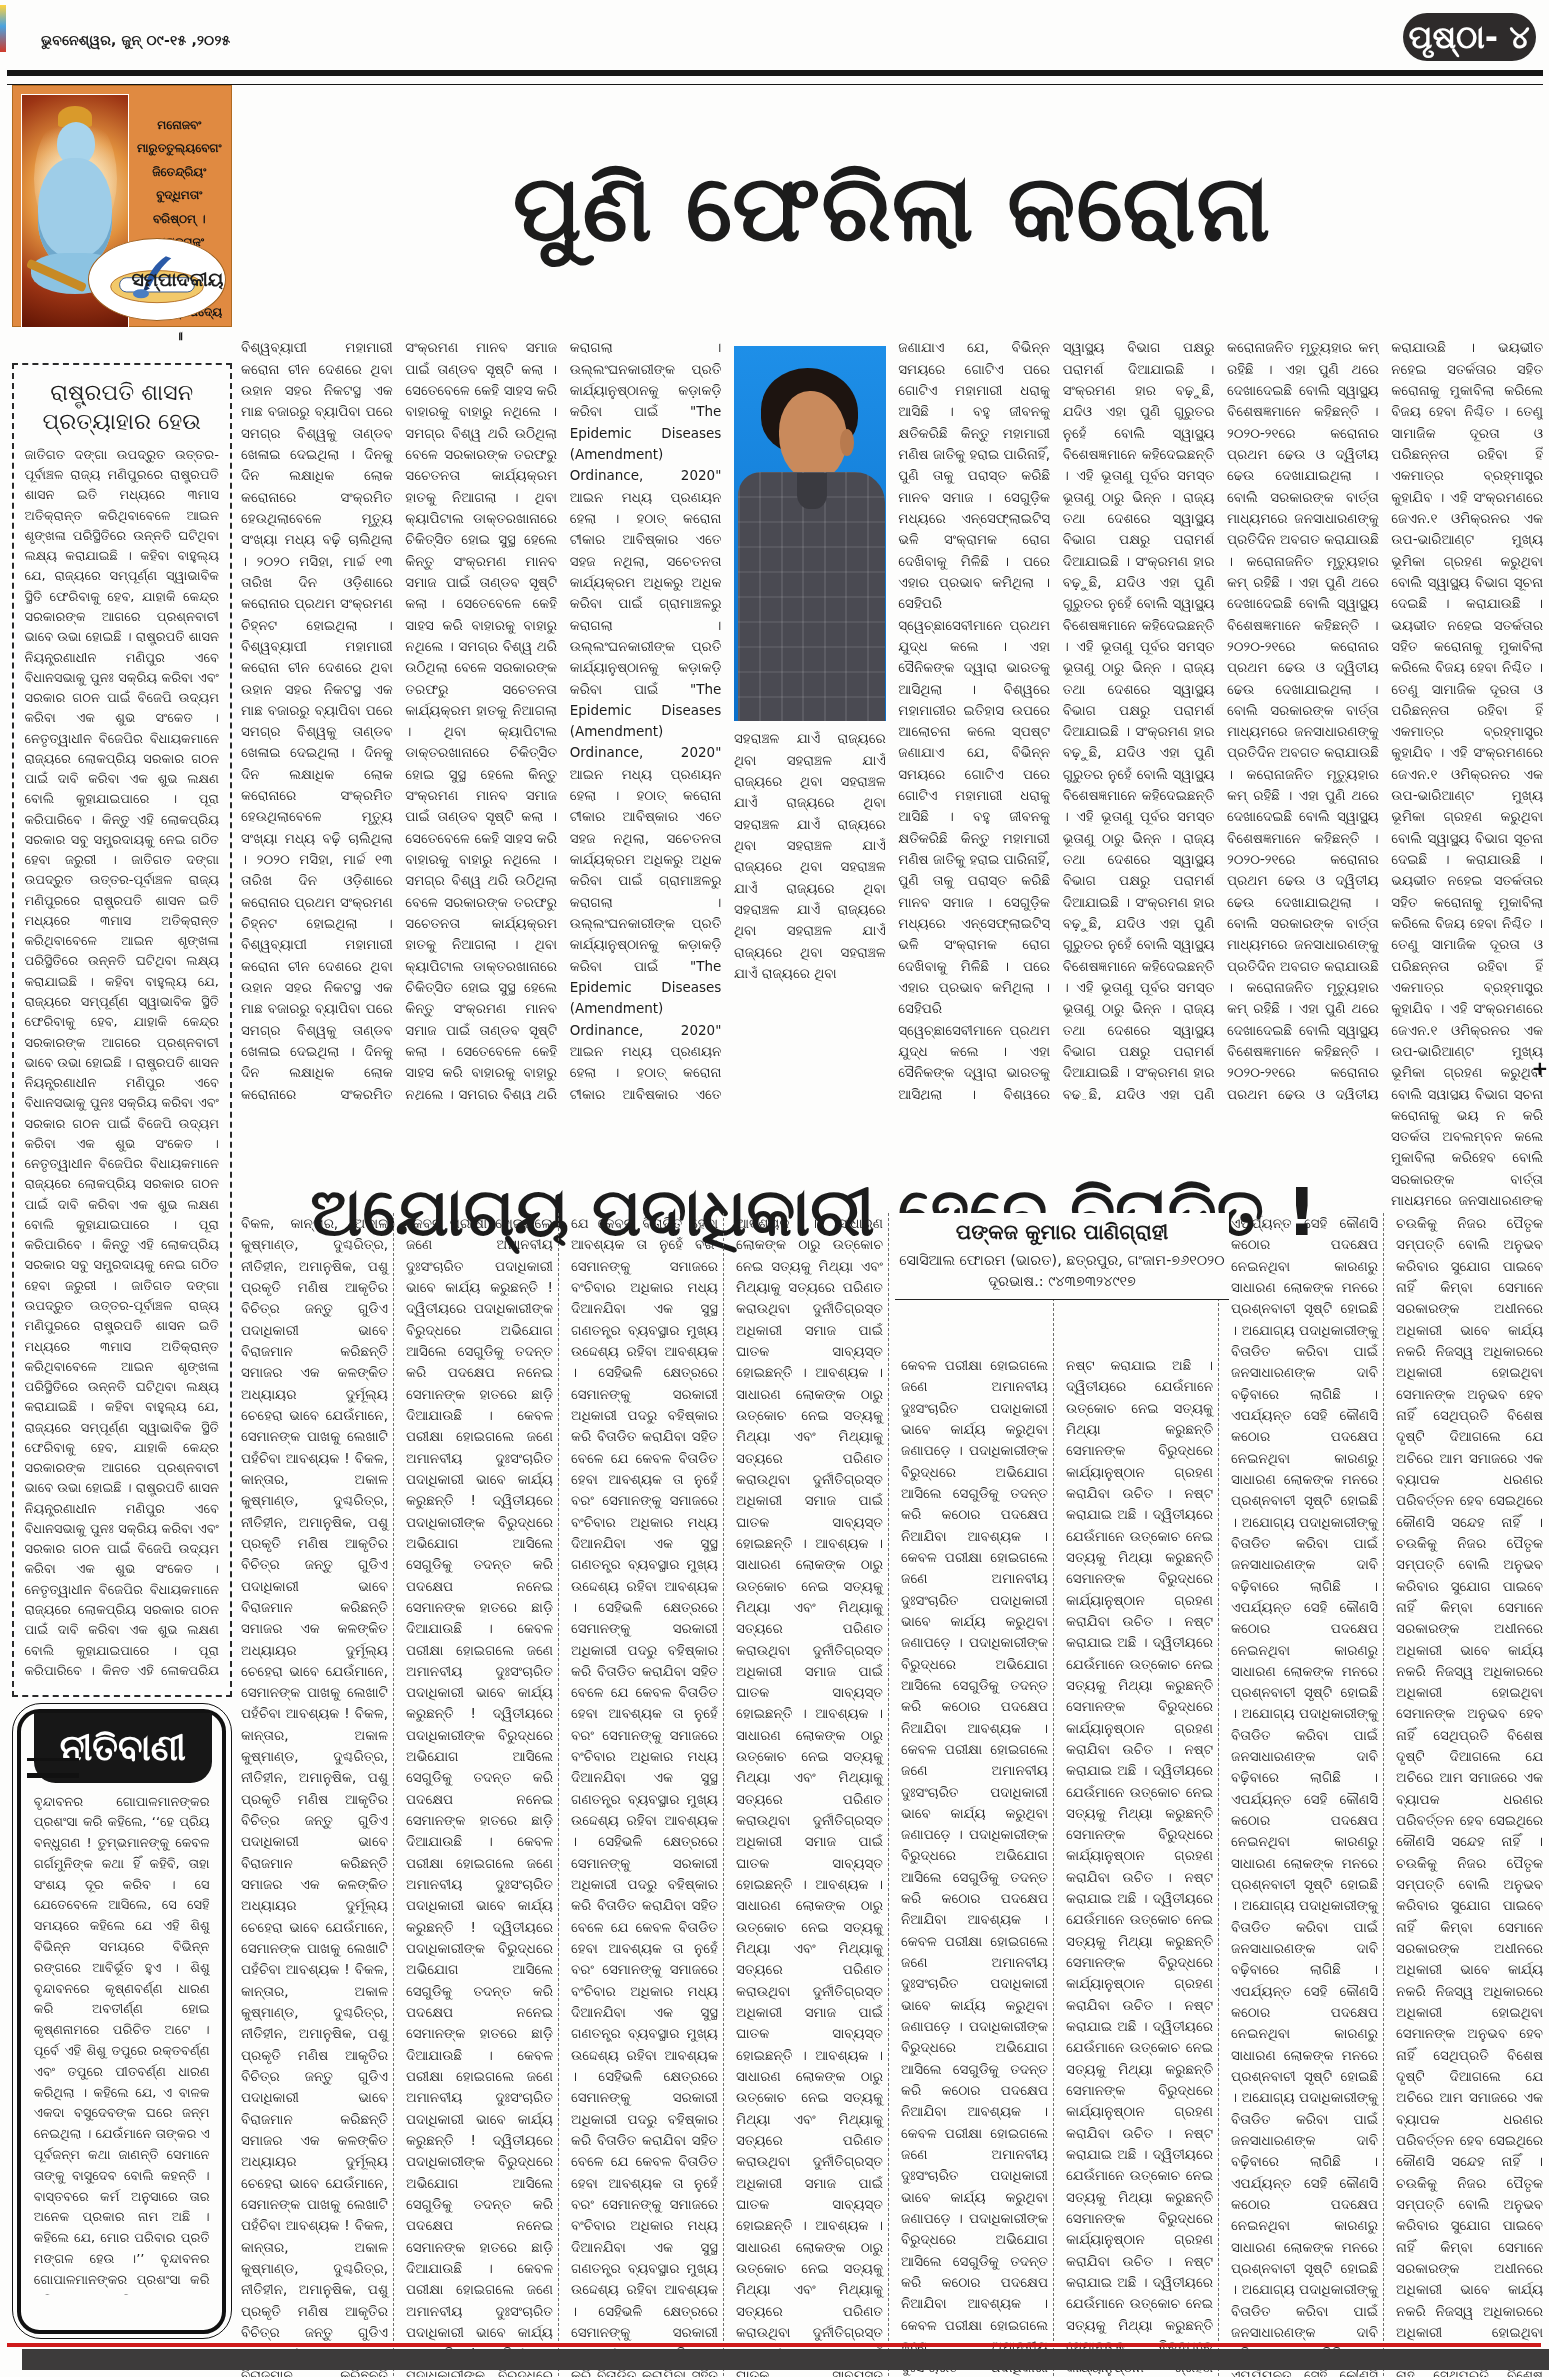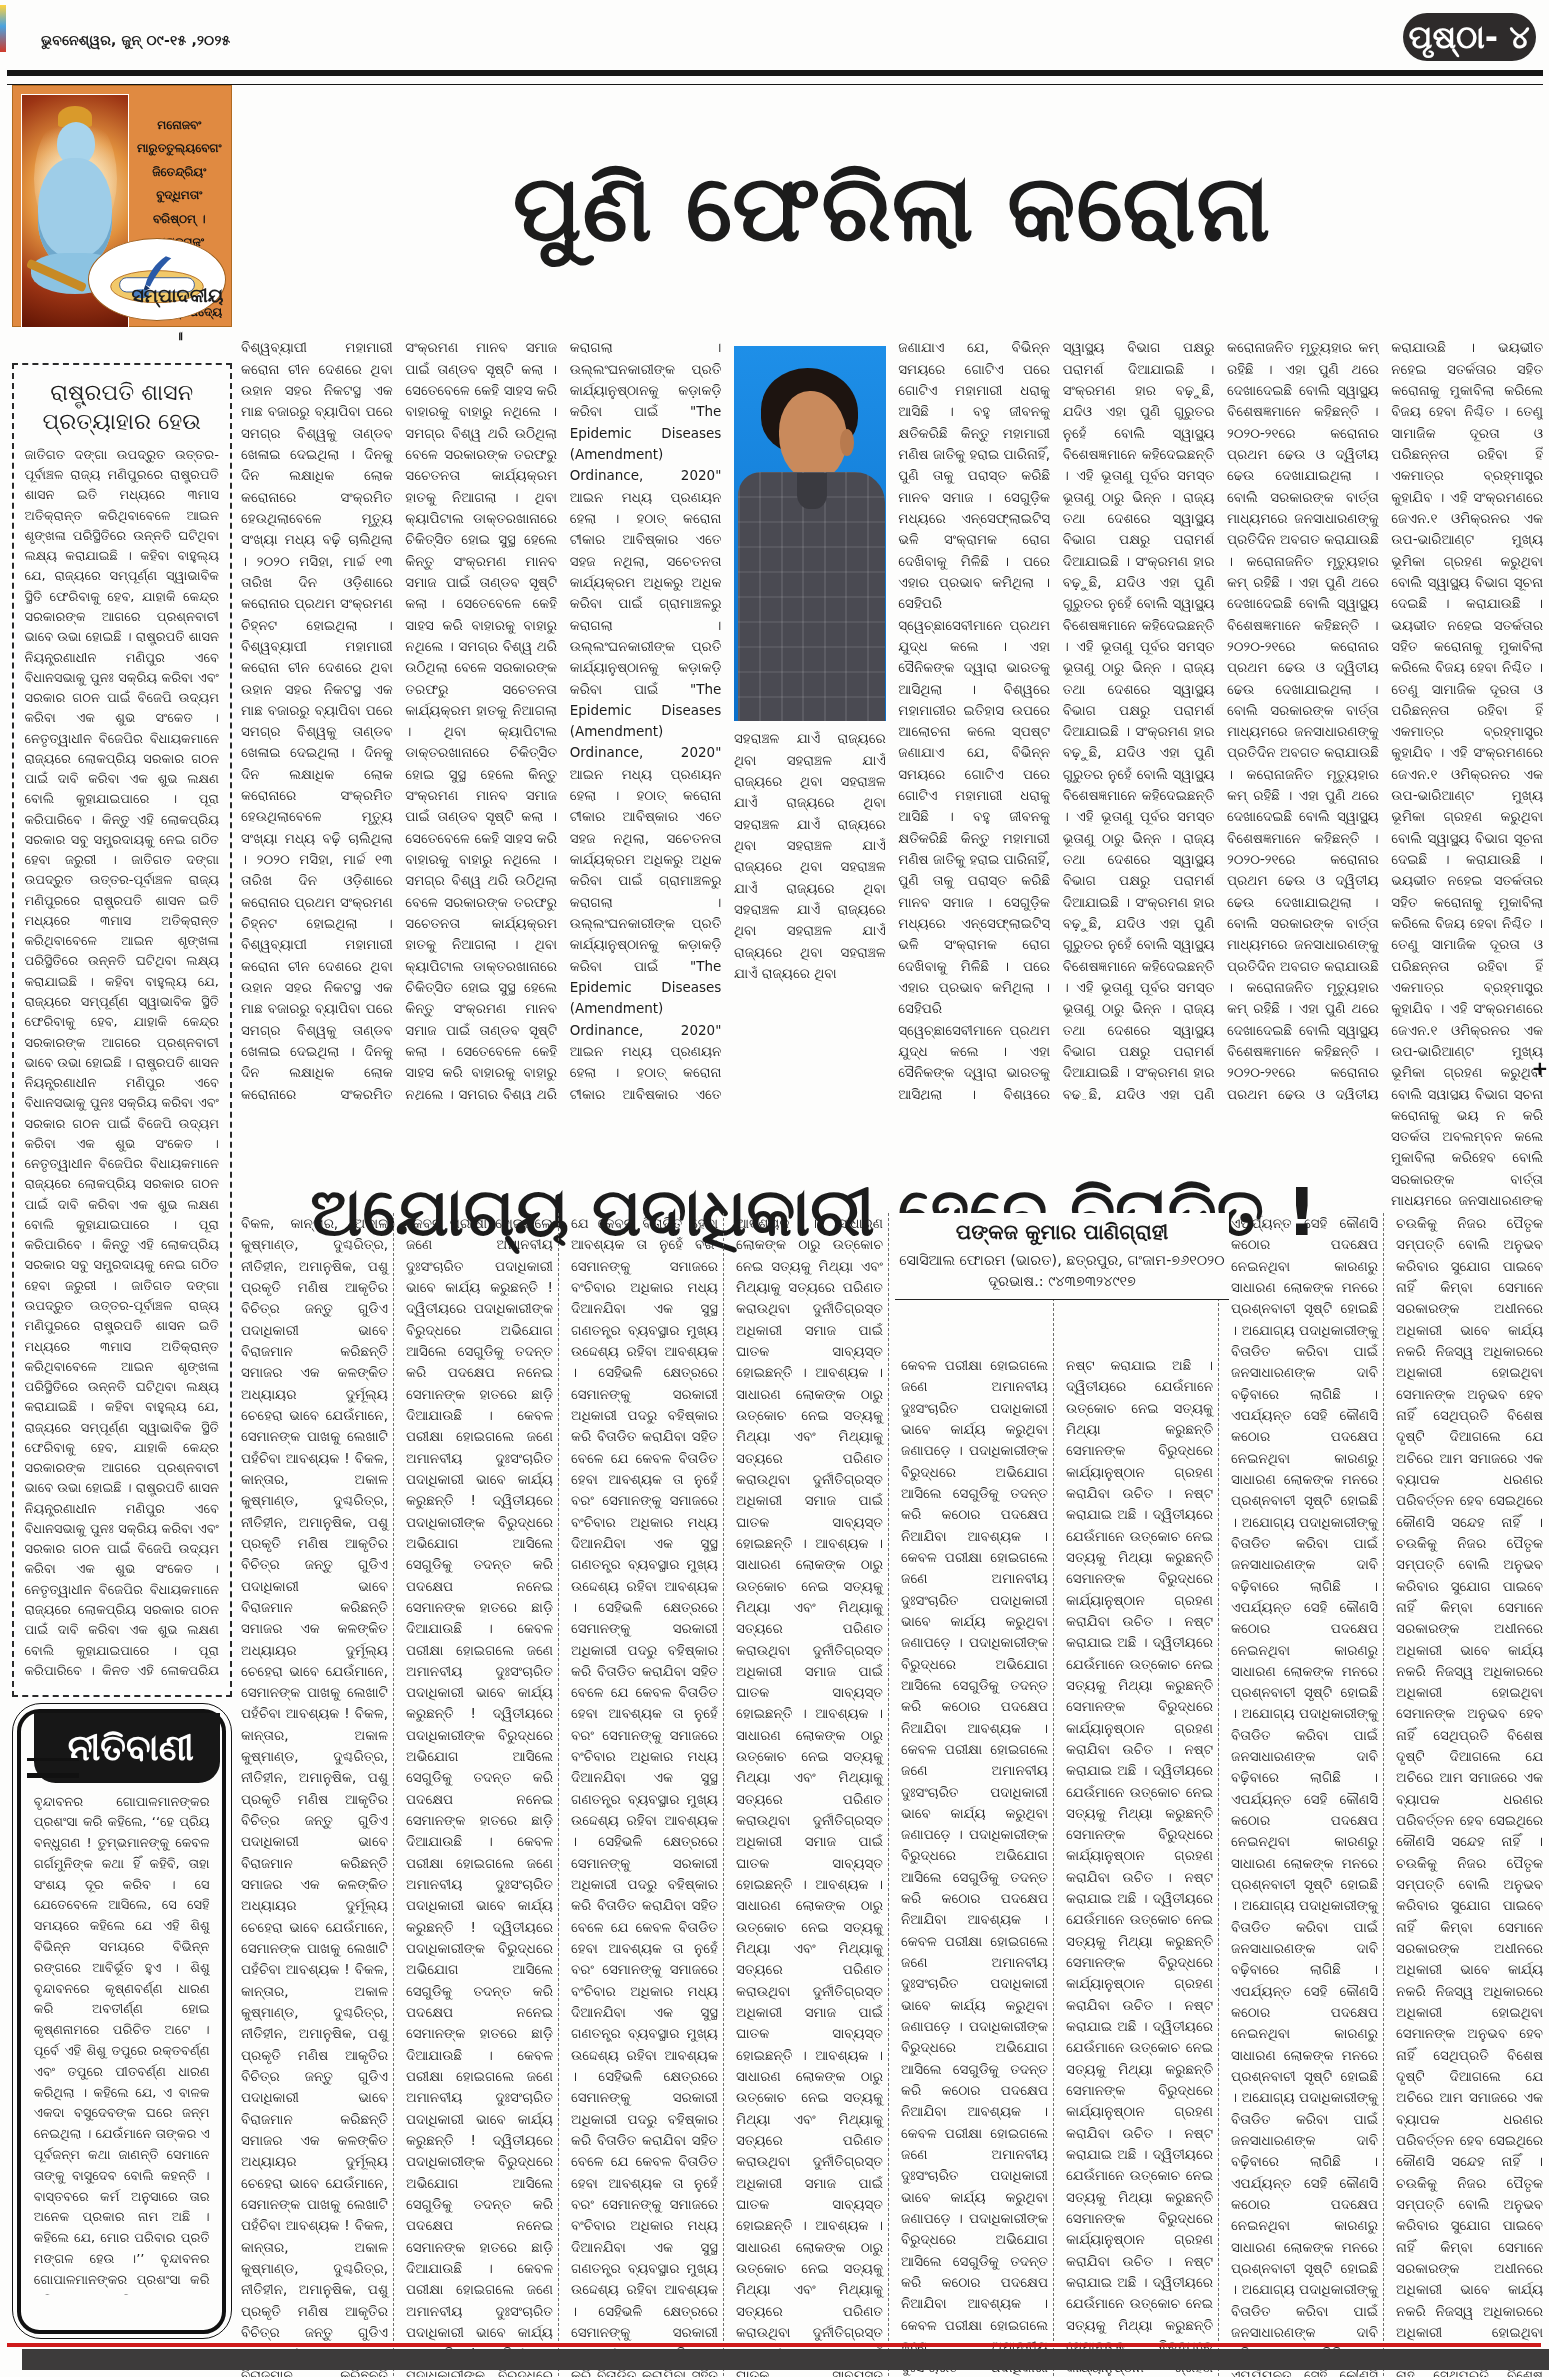--- a/index.html
+++ b/index.html
@@ -25,35 +25,35 @@
   .h-crown{position:absolute;left:36px;top:10.8px;width:34px;height:21.5px;background:#d99a2b;border-radius:50% 50% 10% 10%;}
   .h-head{position:absolute;left:35px;top:27px;width:38px;height:43px;background:#a8d4ec;border-radius:50% 50% 46% 46%;}
   .h-body{position:absolute;left:16px;top:63px;width:74px;height:108px;background:#9ecde8;
         border-radius:46% 46% 42% 42%;box-shadow:inset 0 -9px 0 #6fa8cc;}
   .h-legs{position:absolute;left:9px;top:158px;width:88px;height:41px;background:#8cc3e2;border-radius:40% 40% 50% 50%;}
   .h-mace{position:absolute;left:3.6px;top:176px;width:63px;height:9px;background:#c78a25;transform:rotate(24deg);border-radius:3.6px;}
   .shloka{flex:1;display:flex;flex-direction:column;align-items:center;padding-top:20px;
         font-size:12px;font-weight:bold;line-height:1.95;text-align:center;color:#141414;}
   .logo-oval{position:absolute;right:4.5px;bottom:5.4px;width:136px;height:81px;background:#fff;
         border-radius:50%;border:1.8px solid #9e5f1d;display:flex;align-items:center;justify-content:center;overflow:hidden;}
-  .logo-text{position:absolute;right:7.2px;bottom:19px;font-size:19px;font-weight:bold;color:#1d1d1d;z-index:2;}
+  .logo-text{position:absolute;right:7.2px;bottom:35px;font-size:19px;font-weight:bold;color:#1d1d1d;z-index:2;}
   
   .editorial{position:absolute;left:0;top:278px;width:220px;height:1334px;box-sizing:border-box;
         border:2.7px dashed #2a2a2a;padding:12.6px 10.8px 9px;background:#fdfdfc;}
   .ed-head{font-size:22.4px;font-weight:normal;text-align:center;line-height:1.3;margin:0 0 9px;}
   .ed-body{font-size:13px;line-height:1.56;text-align:justify;height:1230px;overflow:hidden;}
   
   .nitibani{position:absolute;left:0;top:1618px;width:220px;height:636px;box-sizing:border-box;
         border:1.8px solid #111;border-radius:29px;padding:4.5px;background:#fdfdfc;}
   .niti-inner{border:4.5px solid #111;border-radius:22.4px;height:100%;box-sizing:border-box;
         padding:0 12.6px 7.2px;position:relative;}
   .niti-lines{position:absolute;left:5.4px;top:45px;width:52px;height:12.6px;
         border-top:3.6px solid #111;border-bottom:5.4px solid #111;}
   .niti-head{width:178px;height:70px;background:#171717;border-radius:0 0 21.5px 21.5px;margin:0 auto 9px;
-        display:flex;align-items:center;justify-content:center;color:#fff;font-size:36px;font-weight:bold;padding-left:8px;}
+        display:flex;align-items:center;justify-content:center;color:#fff;font-size:36px;font-weight:bold;}
   .niti-body{font-size:13px;line-height:1.6;text-align:justify;height:503px;overflow:hidden;}
   
   .main{position:absolute;left:241px;top:79px;width:1302px;}
   .headline1{font-size:92px;font-weight:800;text-align:center;line-height:135px;height:135px;
         white-space:nowrap;overflow:hidden;letter-spacing:0.9px;}
   .a1cols{position:relative;margin-top:1.8px;height:763px;display:flex;gap:12.6px;}
   .a1col{flex:1;min-width:0;height:100%;overflow:hidden;font-size:13.5px;line-height:1.58;text-align:justify;}
   .photo-col{display:flex;flex-direction:column;}
   .photo{width:100%;height:375px;margin:9px 0 7.2px;flex:none;position:relative;overflow:hidden;
         background:linear-gradient(180deg,var(--photo-blue,#1e8fe8) 0%,#0b6fc9 100%);}

